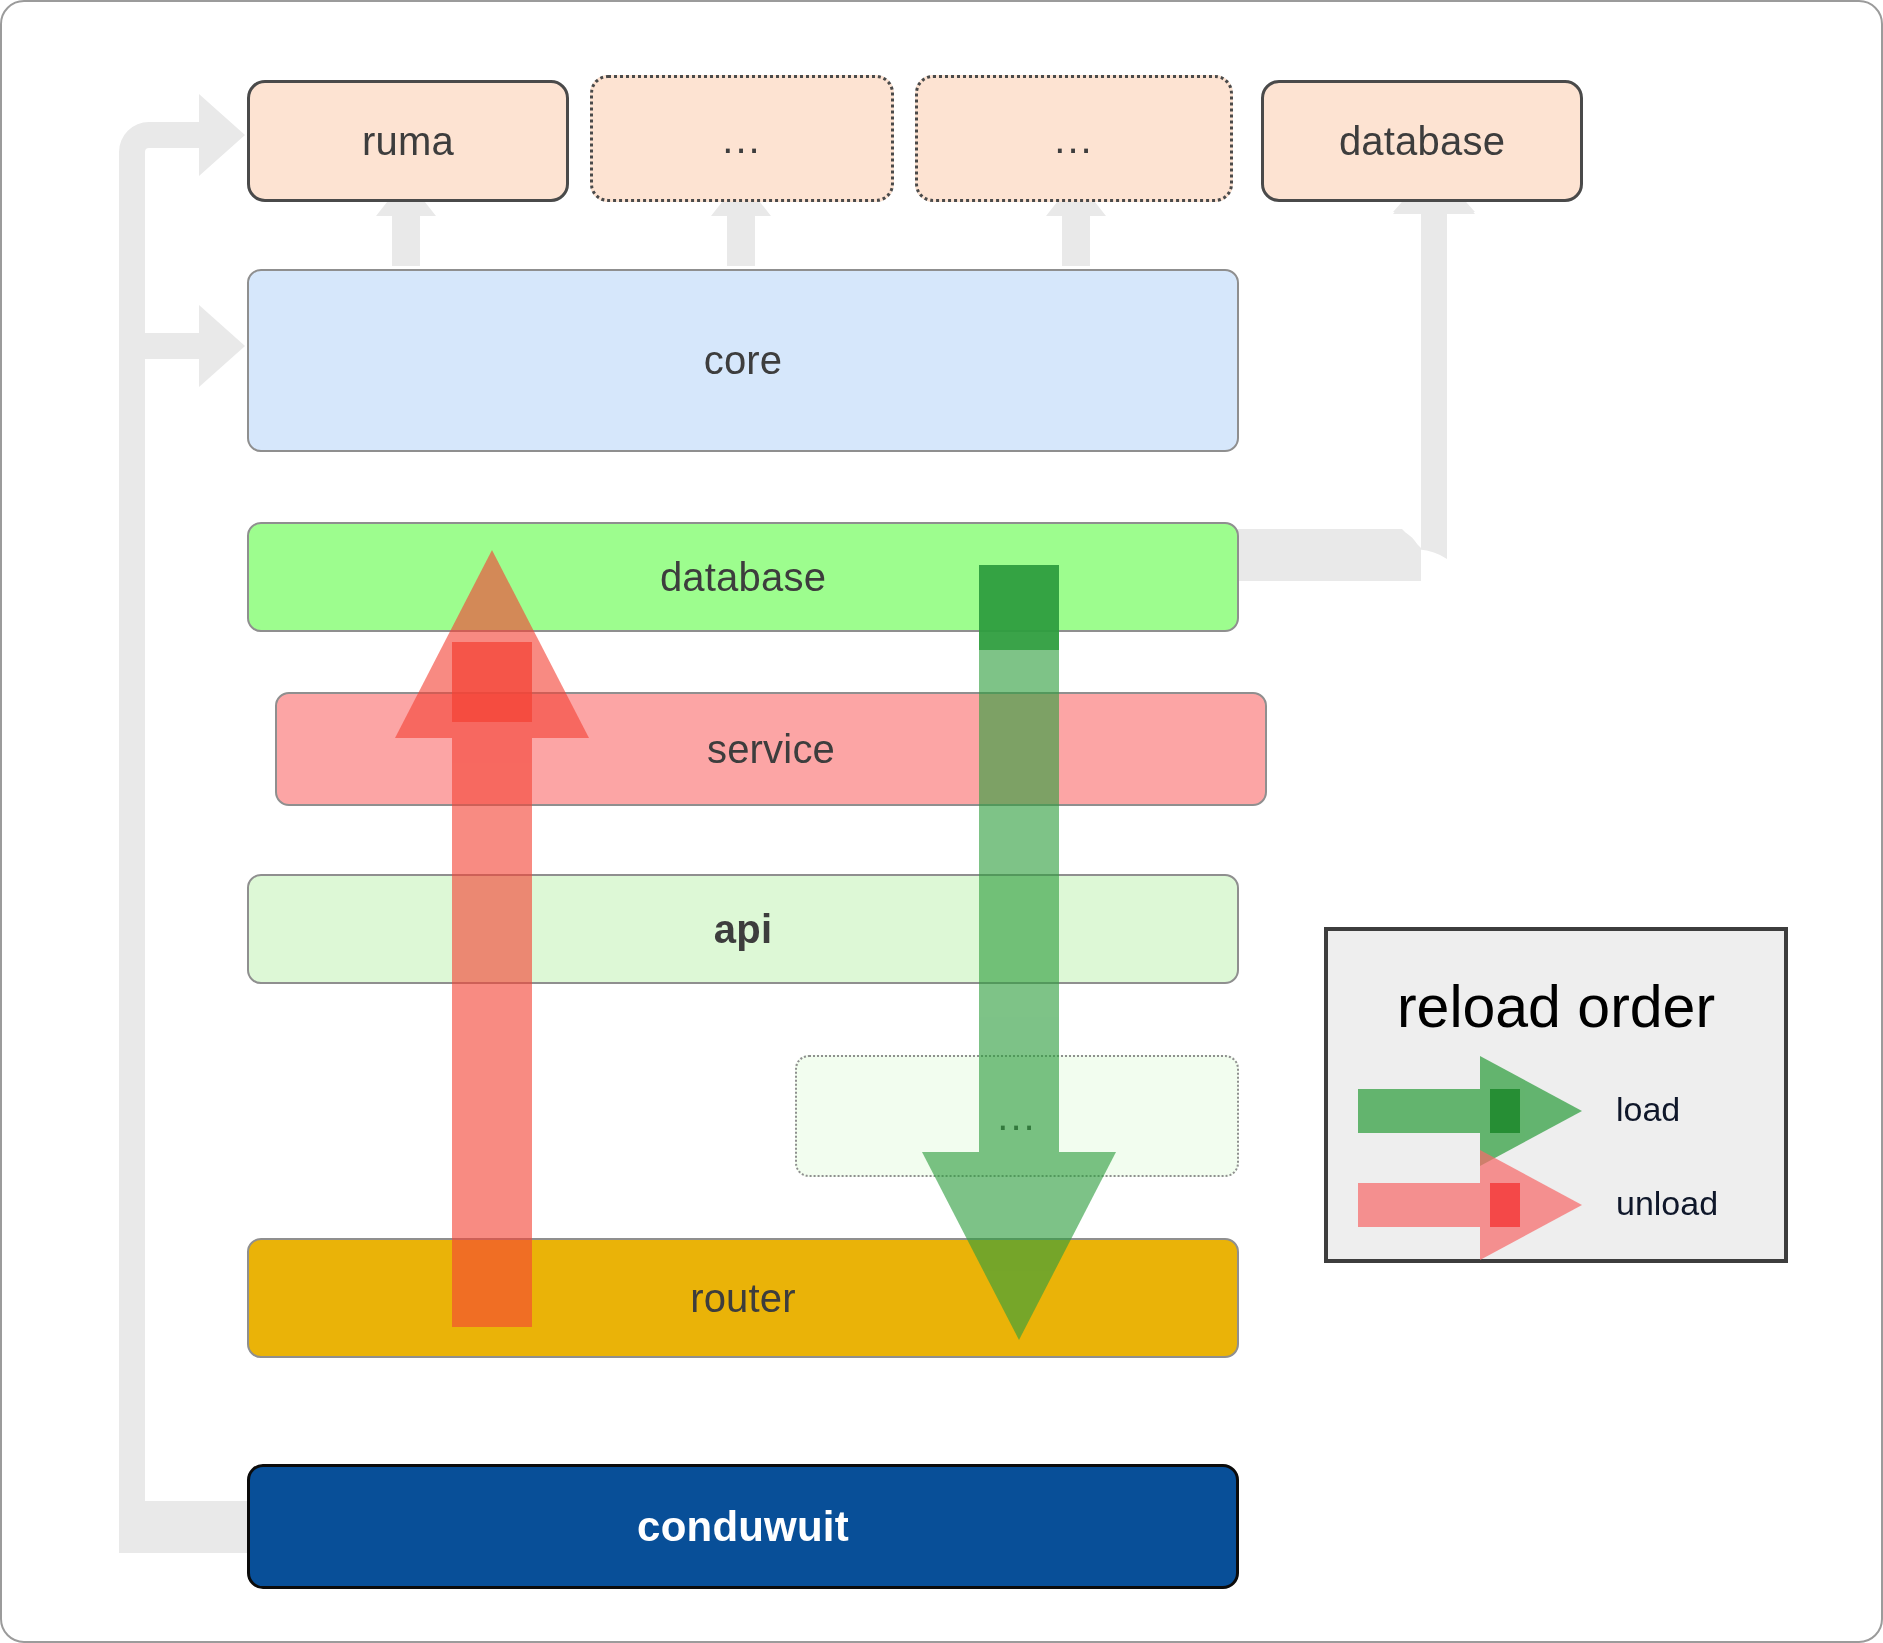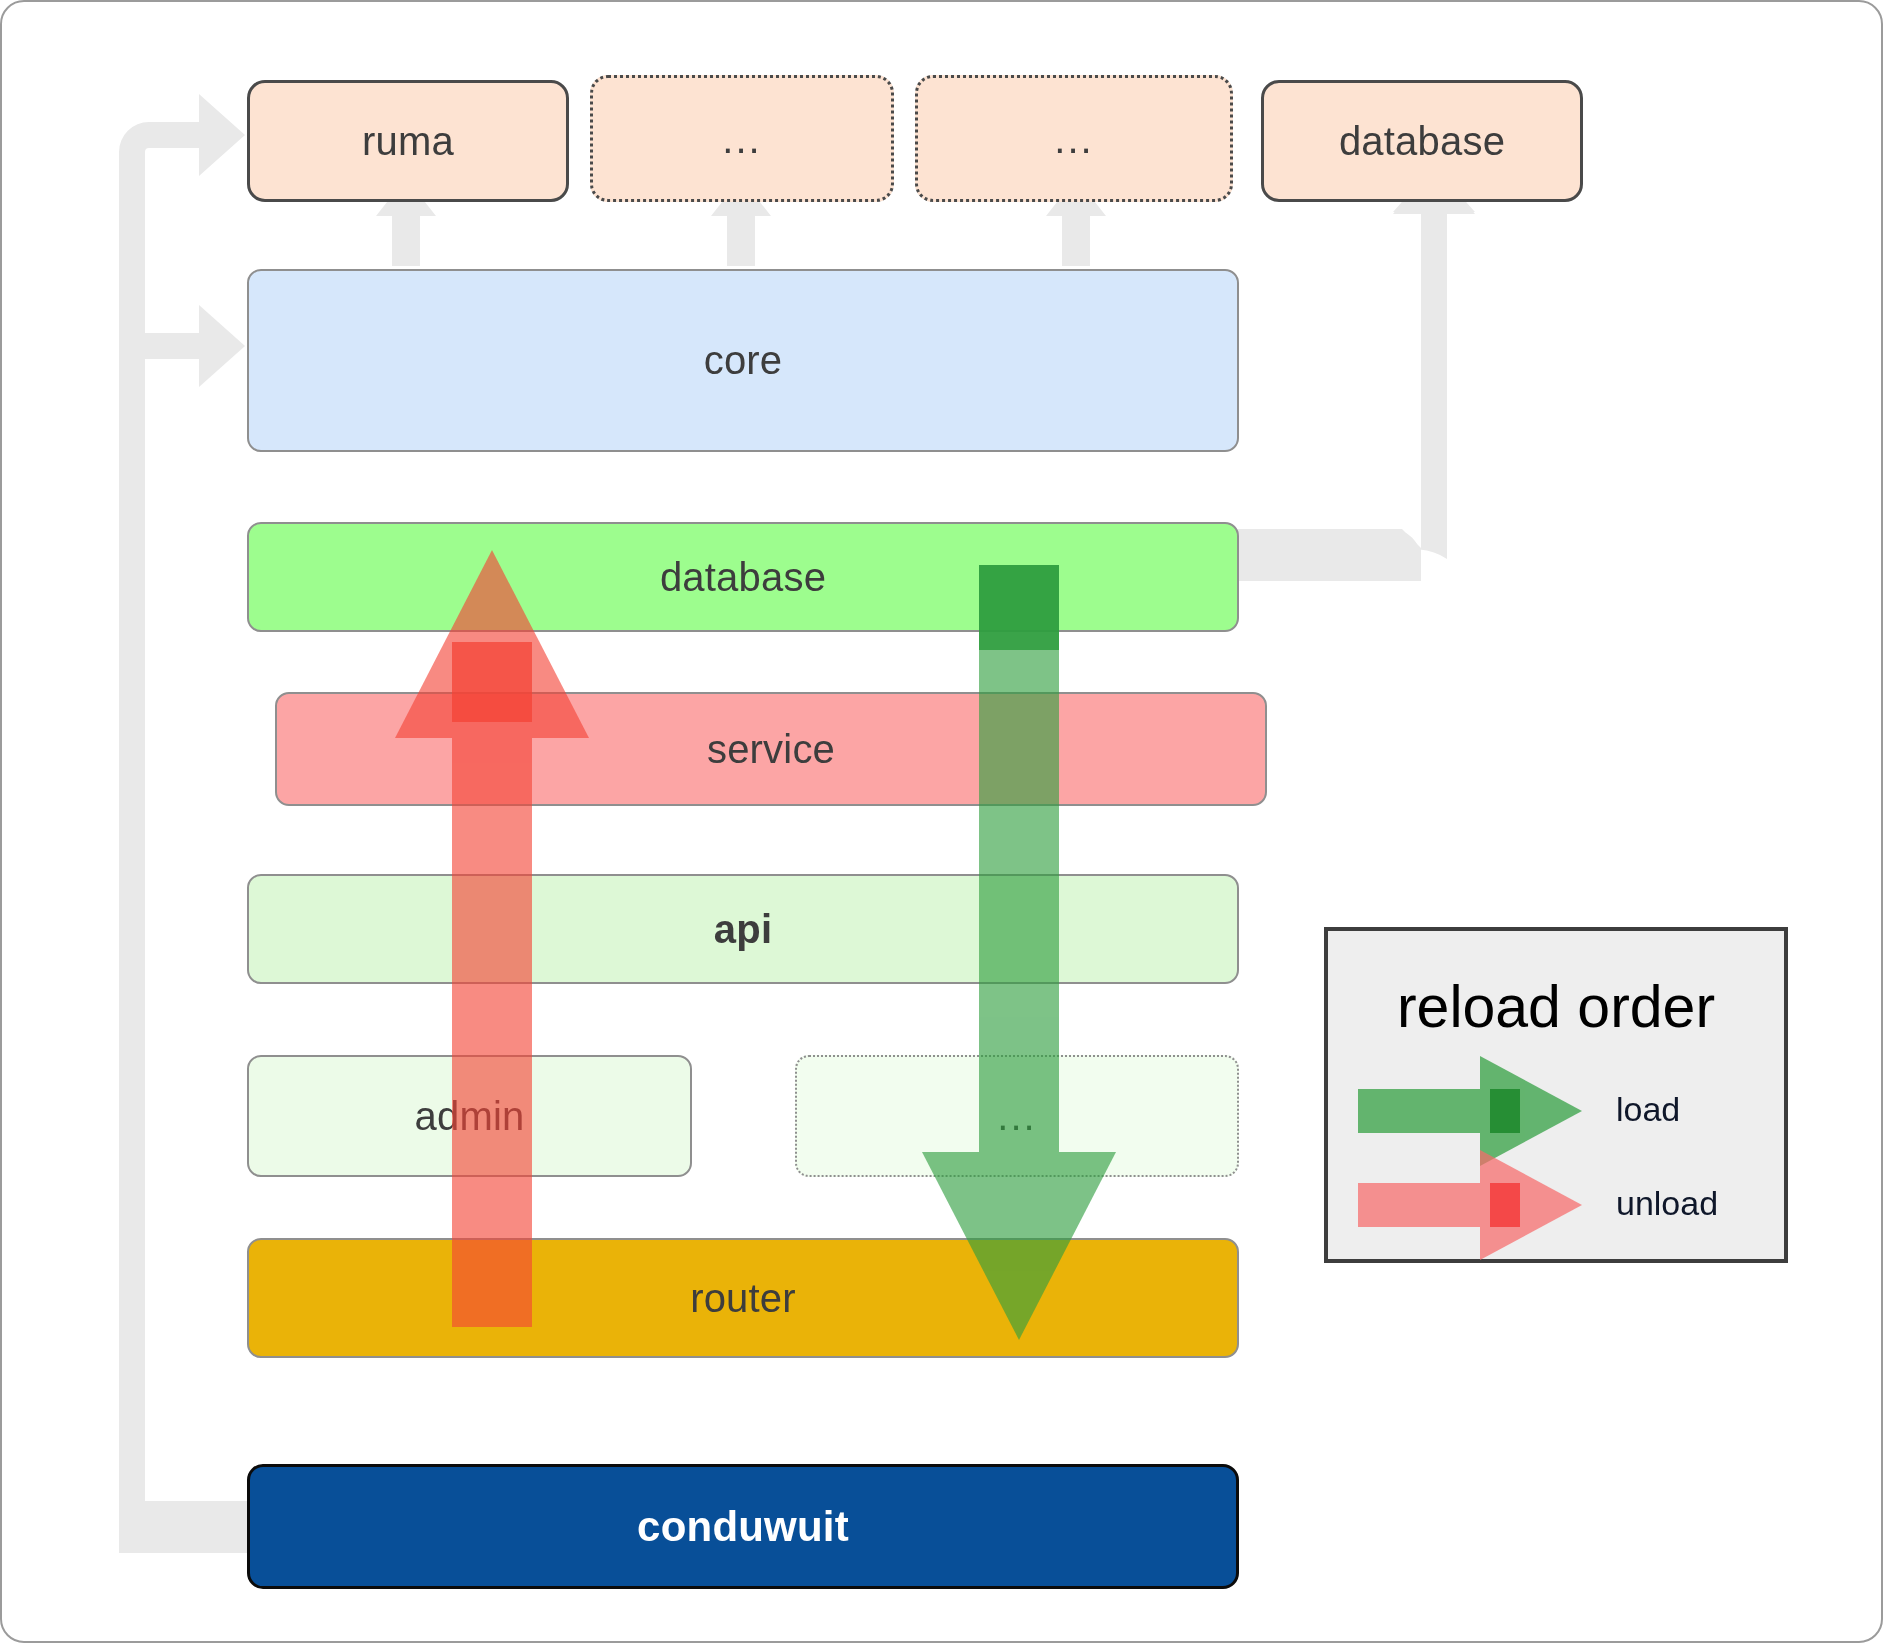--- a/index.html
+++ b/index.html
@@ -178,23 +178,20 @@
   </div>
 
   <div class="node layer" style="left:245px; top:690px; width:992px; height:114px; background:#fca5a5;margin-left:28px;">
     <span>service</span>
   </div>
 
   <div class="node layer" style="left:245px; top:872px; width:992px; height:110px; background:#ddf8d6;font-weight:bold;">
     <span>api</span>
   </div>
 
-  <div class="node layer" style="left:245px; top:1053px; width:445px; height:122px; background:#ecfbe8;">
-    <span>admin</span>
-  </div>
 
   <div class="node layer-dotted" style="left:793px; top:1053px; width:444px; height:122px; background:#f2fdef;">
     <span class="dots">...</span>
   </div>
 
   <div class="node layer" style="left:245px; top:1236px; width:992px; height:120px; background:#eab308;">
     <span>router</span>
   </div>
 
   <div class="node final" style="left:245px; top:1462px; width:992px; height:125px;">

